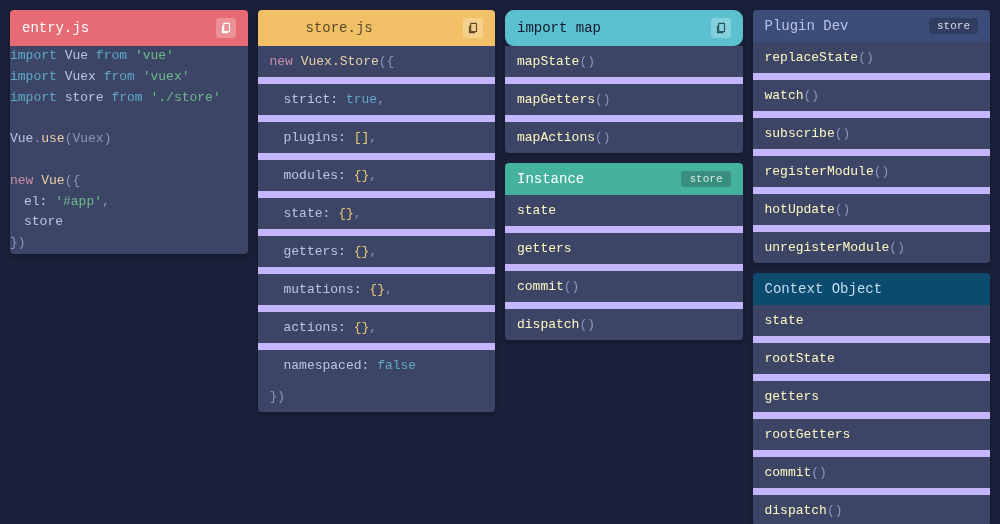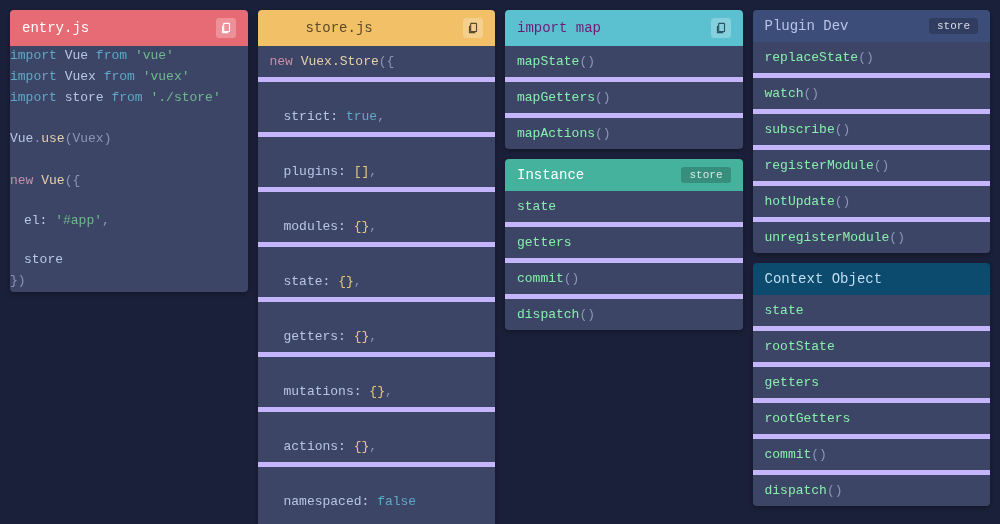--- a/index.html
+++ b/index.html
@@ -28,21 +28,21 @@
 }
 .card-header {
   padding: 8px 12px;
   display: flex;
   justify-content: space-between;
   align-items: center;
   font-size: 14px;
 }
 .hdr-red { background: #e76b74; color: #fff; }
 .hdr-yellow { background: #f2c067; color: #5a4a2a; padding-left: 48px; }
-.hdr-cyan { background: #5bc0d0; color: #701a75; }
+.hdr-cyan { background: #5bc0d0; color: #0f172a; border-radius: 9px; }
 .hdr-teal { background: #45b29d; color: #fff; }
 .hdr-darkblue { background: #3d4d7a; color: #b8c5e8; }
 .hdr-blue { background: #0c4a6e; color: #c5dff5; }
 .badge {
   background: rgba(0,0,0,0.2);
   padding: 2px 8px;
   border-radius: 3px;
   font-size: 11px;
   color: rgba(255,255,255,0.8);
 }
@@ -71,27 +71,27 @@
 .prop { color: #b8c5e8; }
 .val-blue { color: #5fa8c7; }
 .val-yellow { color: #e8c878; }
 .punct { color: #8a95b8; }
 .obj-call { color: #e8d0a8; }
 .list-body {
   background: #3d4566;
 }
 .list-item {
   padding: 8px 12px;
-  border-bottom: 5px solid #c4b5fd;
+  border-bottom: 7px solid #c4b5fd;
   color: #b8c5e8;
 }
 .list-item:last-child { border-bottom: none; }
-.fn-name { color: #86efac; text-align: right; }
+.fn-name { color: #fef9c3; text-align: right; }
 .fn-paren { color: #8a95b8; }
-.indent { padding-left: 14px; display: inline-block; margin-top: 19px; }
+.indent { padding-left: 14px; display: inline-block; }
 </style>
 </head>
 <body>
 
 <div class="columns">
 
   <div class="col">
     <div class="card">
       <div class="card-header hdr-red">
         <span>entry.js</span>

